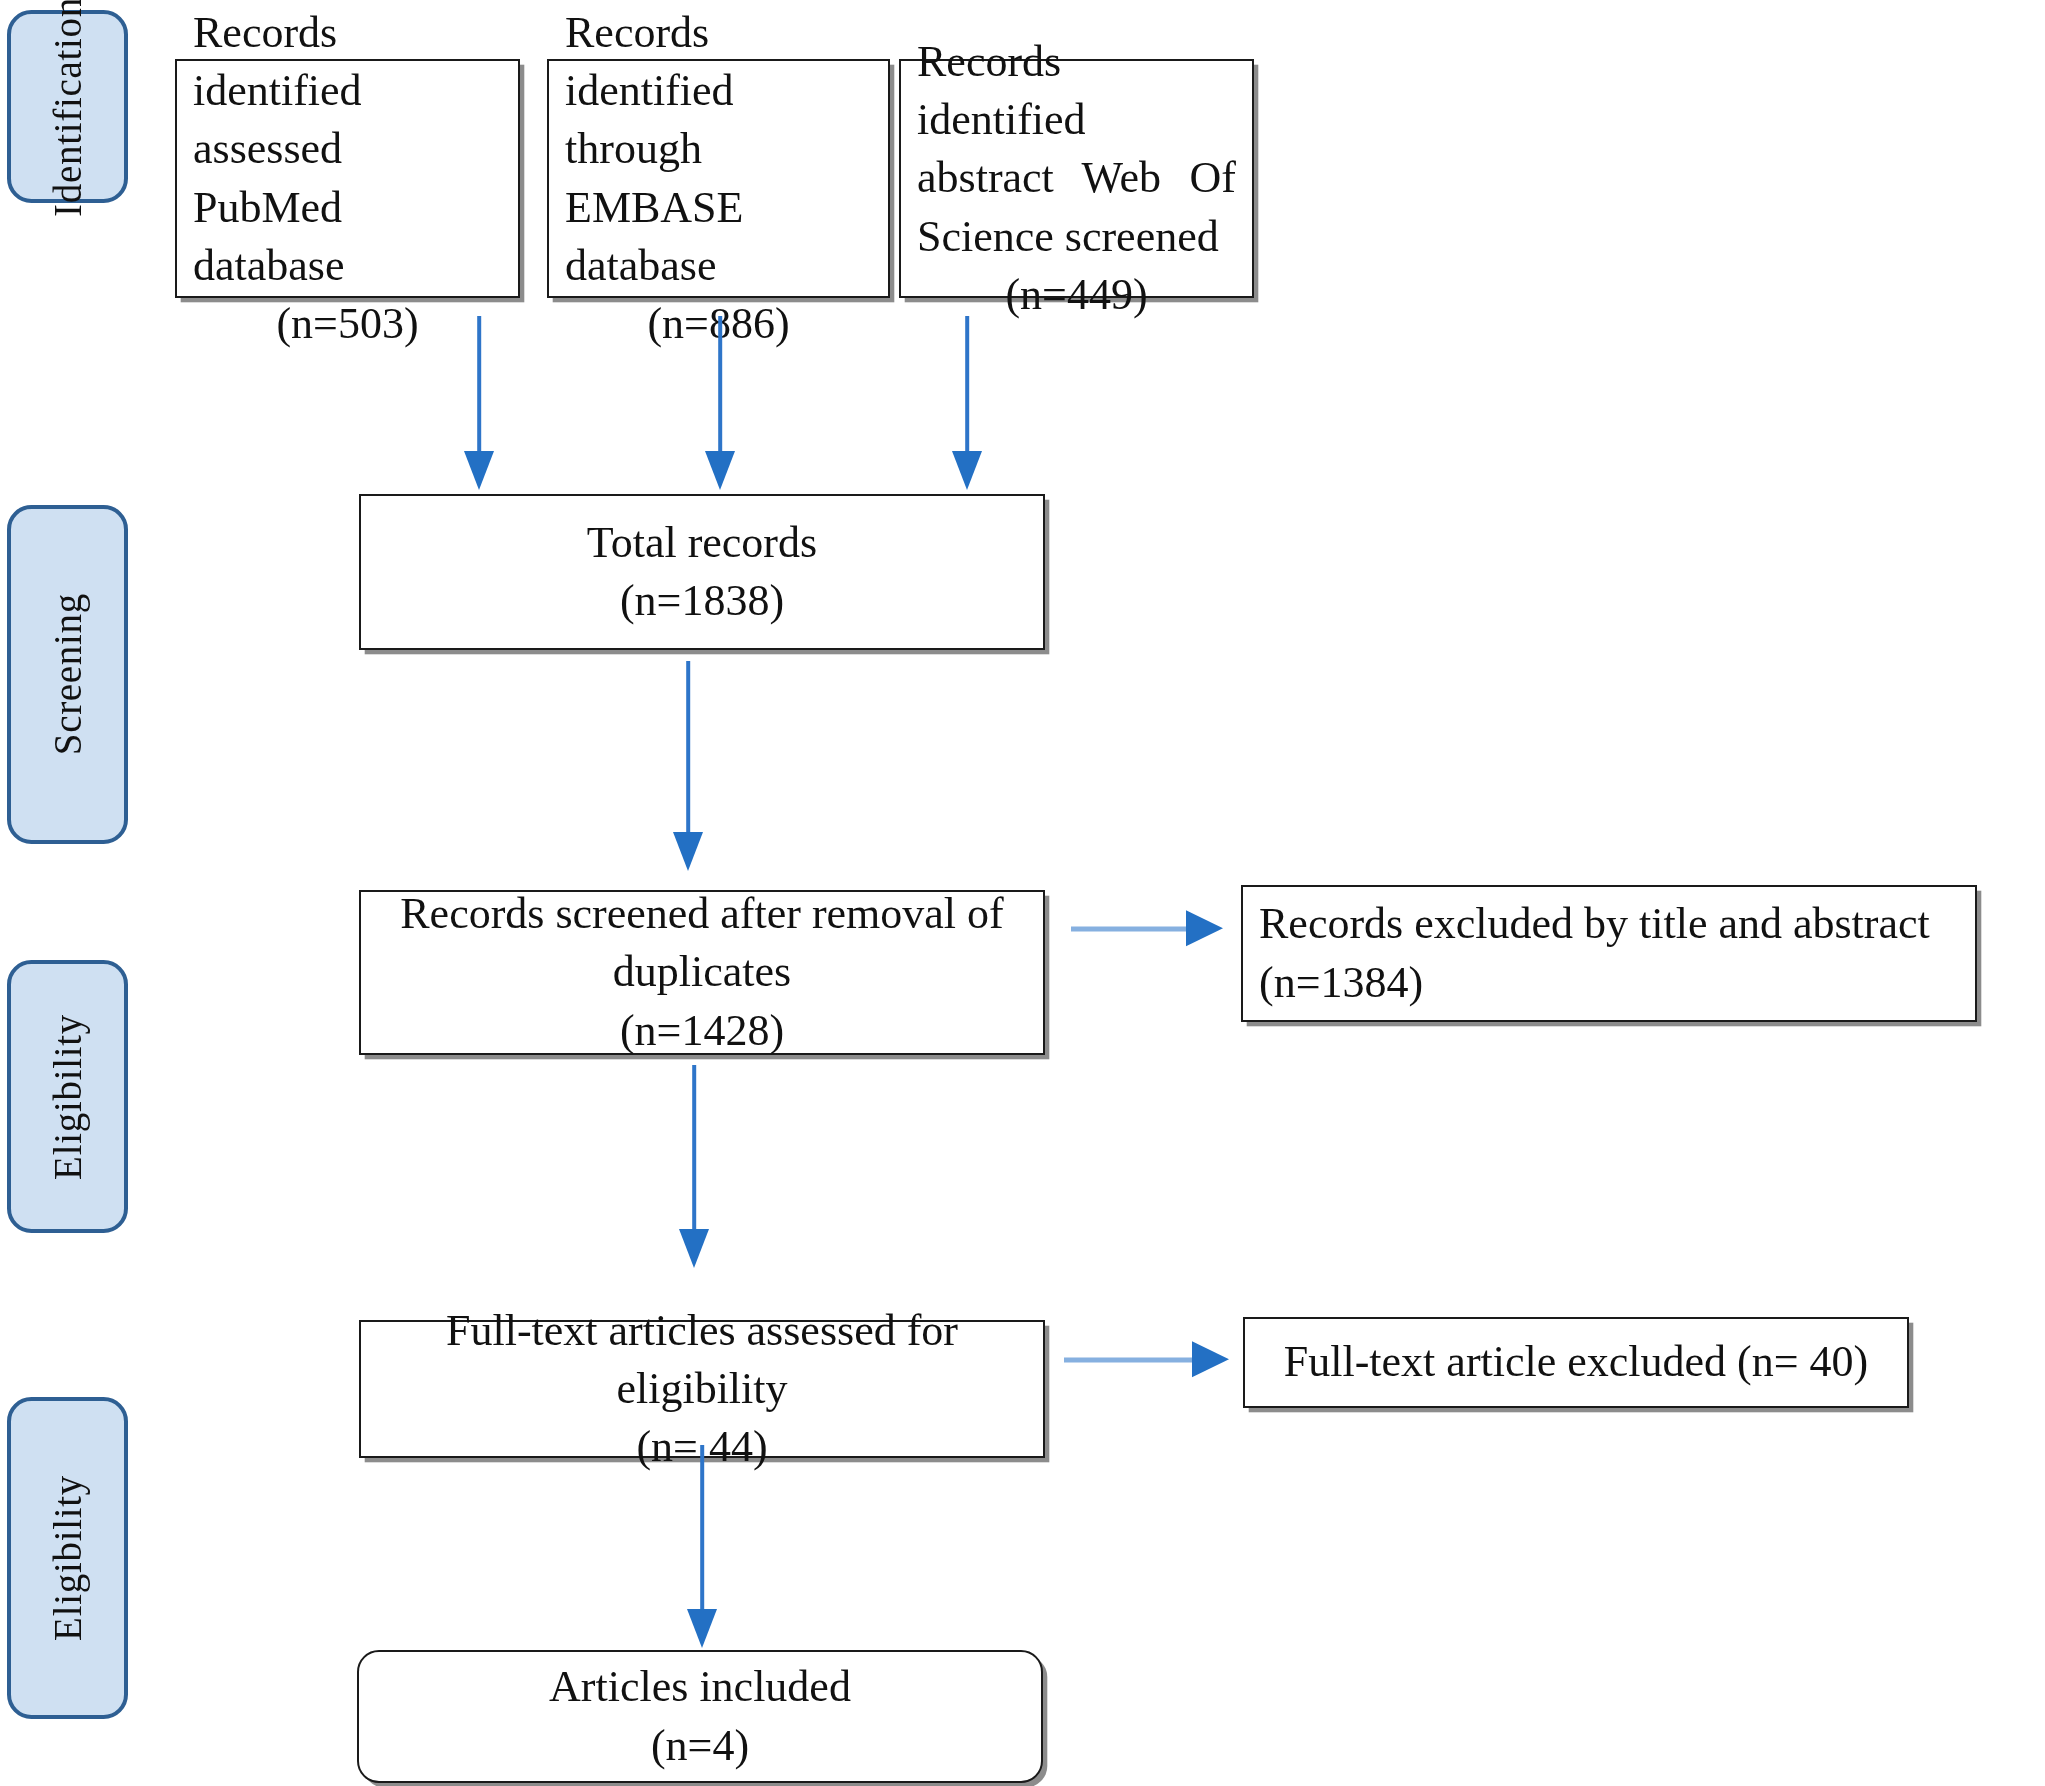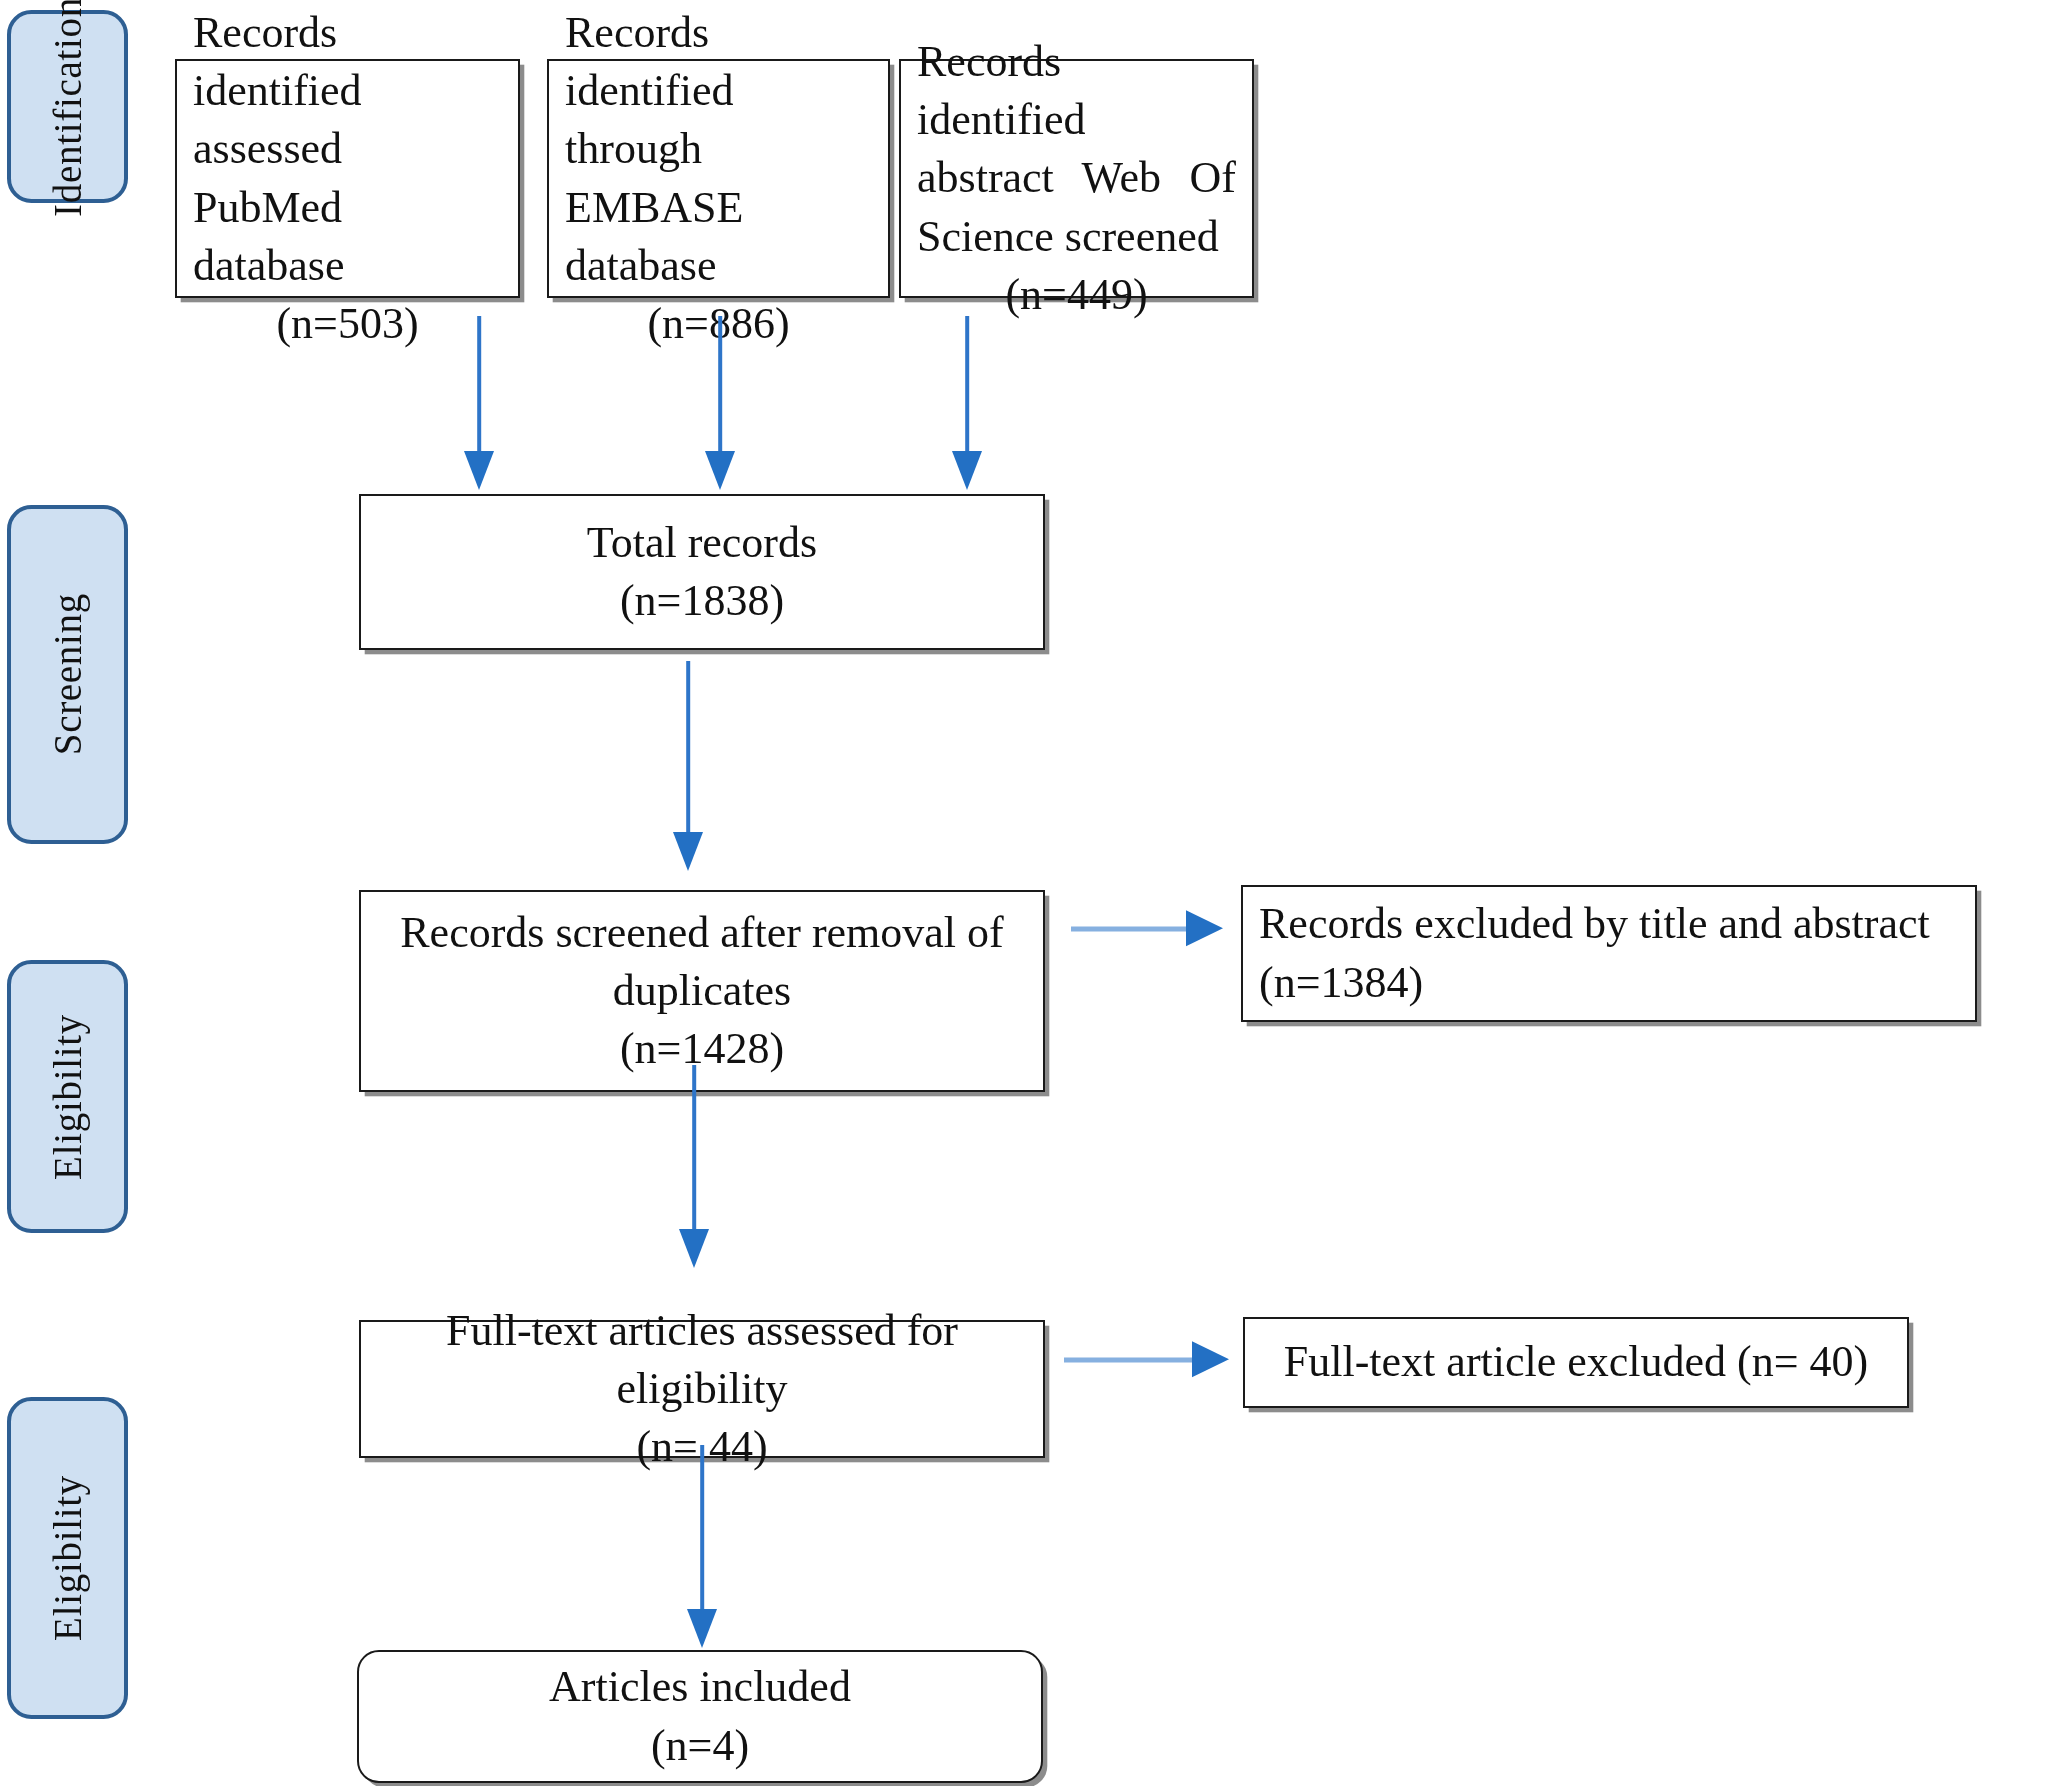--- a/index.html
+++ b/index.html
@@ -178,21 +178,21 @@
       <span class="ln ctr">Total records</span>
       <span class="ln ctr">(n=1838)</span>
     </div>
   </div>
 
   <div class="arrow-v" style="left:688px; top:661px;">
     <div class="shaft" style="height:180px;"></div>
     <div class="head" style="top:171px;"></div>
   </div>
 
-  <div class="flow-box" style="left:359px; top:890px; width:686px; height:202px;">
+  <div class="flow-box" style="left:359px; top:890px; width:686px; height:165px;">
     <div class="box-text ctr">
       <span class="ln ctr">Records screened after removal of</span>
       <span class="ln ctr">duplicates</span>
       <span class="ln ctr">(n=1428)</span>
     </div>
   </div>
 
   <div class="arrow-h" style="left:1071px; top:929px; width:155px;">
     <div class="shaft" style="width:124px;"></div>
     <div class="head" style="left:115px;"></div>

